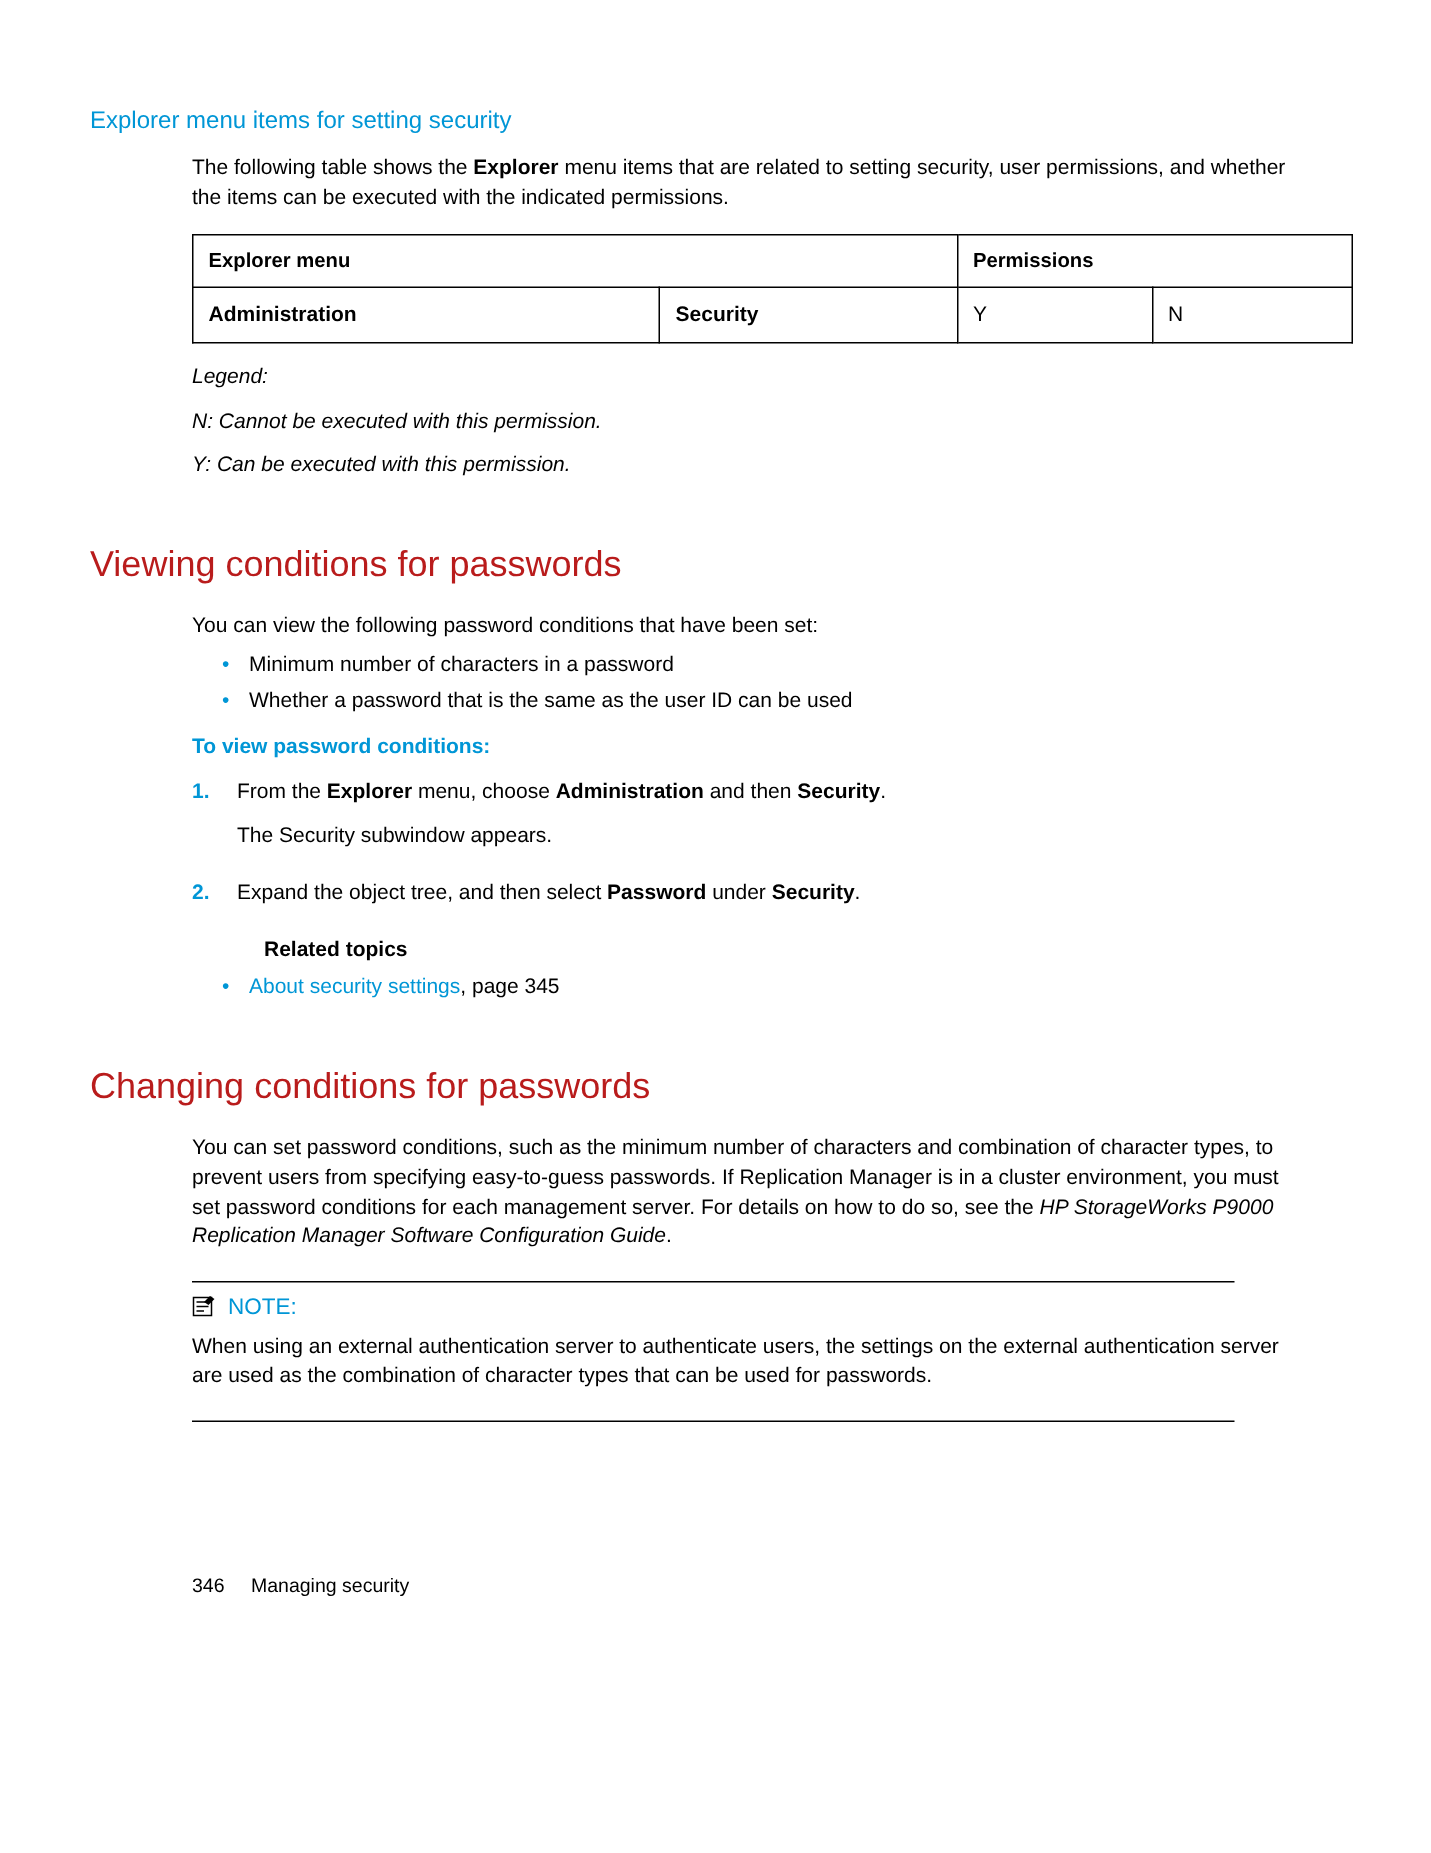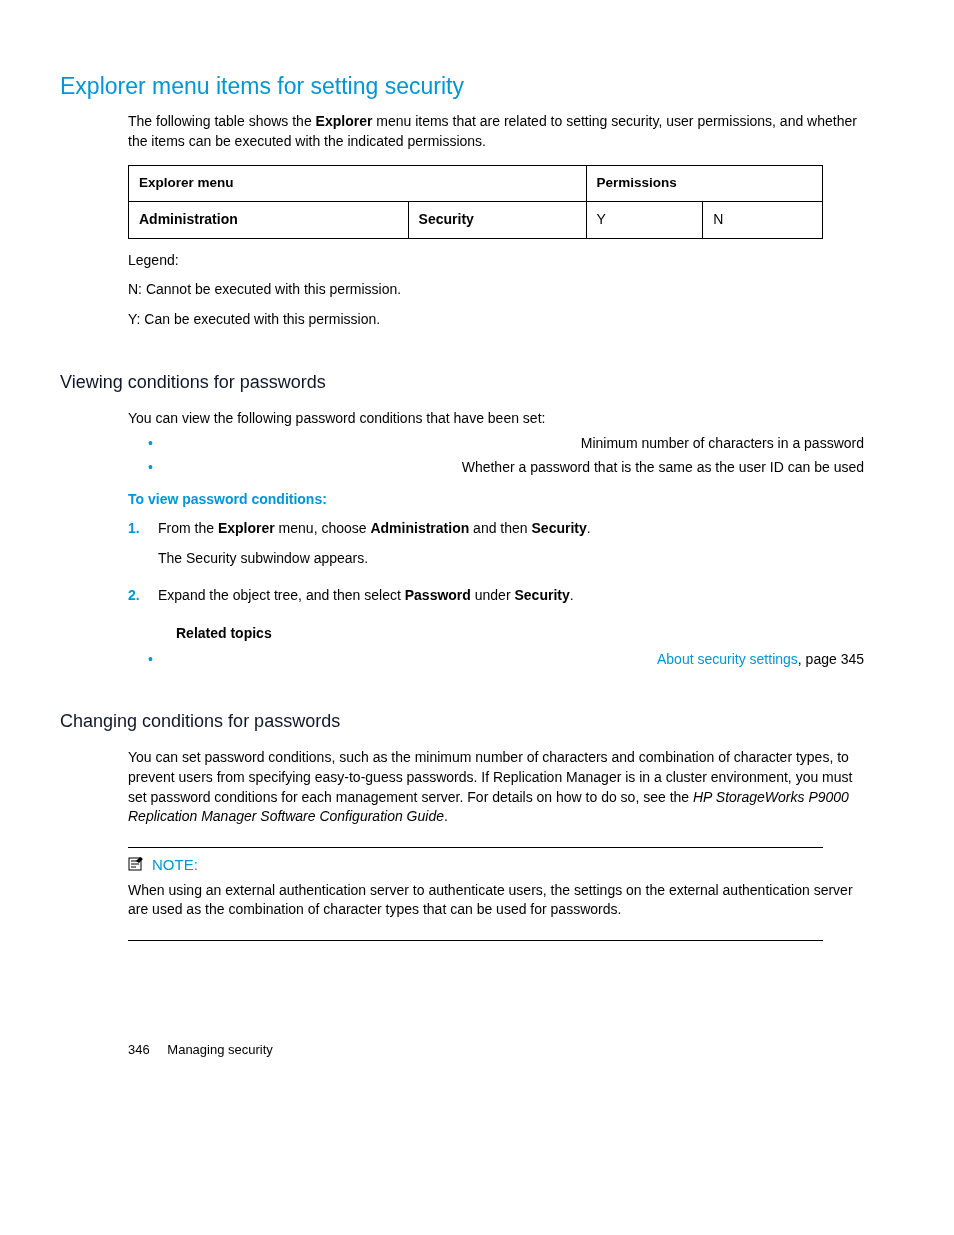--- a/index.html
+++ b/index.html
@@ -10,51 +10,51 @@
     padding: 60px 90px 40px 60px;
     line-height: 1.4;
     width: 954px;
     box-sizing: border-box;
     background: #fff;
   }
   h2 {
     font-family: "Futura", "Century Gothic", Arial, sans-serif;
     font-weight: 300;
     color: #0096d6;
-    font-size: 23px;
+    font-size: 16px;
     margin: 10px 0 10px 0;
   }
   h1 {
     font-family: "Futura", "Century Gothic", Arial, sans-serif;
     font-weight: 300;
-    color: #0f172a;
-    font-size: 18px;
+    color: #b91c1c;
+    font-size: 24px;
     margin: 40px 0 14px 0;
   }
   .indent { margin-left: 68px; }
   p { margin: 6px 0; }
   table.perm {
     border-collapse: collapse;
-    width: 695px;
+    width: 774px;
     margin-left: 68px;
     margin-top: 14px;
     margin-bottom: 12px;
   }
   table.perm th, table.perm td {
     border: 1.5px solid #000;
     padding: 8px 10px;
     text-align: left;
     vertical-align: top;
   }
   table.perm th { font-weight: bold; font-size: 13.5px; }
   table.perm .sub th { font-size: 13px; }
   .legend-block { margin-left: 68px; }
-  .legend-block p { margin: 10px 0; }
+  .legend-block p { margin: 10px 0; font-style: italic; }
   ul.bul { list-style: none; padding-left: 0; margin: 6px 0 10px 88px; }
-  ul.bul li { position: relative; padding-left: 18px; margin: 4px 0; text-align: right; }
+  ul.bul li { position: relative; padding-left: 18px; margin: 4px 0; }
   ul.bul li::before { content: "•"; color: #0096d6; position: absolute; left: 0; top: 0; font-size: 14px; }
   .proc-title { color: #0096d6; font-weight: bold; margin: 12px 0 10px 68px; }
   .rel-title { font-weight: bold; margin: 14px 0 6px 68px; padding-left: 48px; }
   ol.steps { list-style: none; padding: 0; margin: 0 0 0 68px; counter-reset: step; }
   ol.steps > li { counter-increment: step; position: relative; padding-left: 30px; margin: 6px 0 18px 0; }
   ol.steps > li::before { content: counter(step) "."; color: #0096d6; font-weight: bold; position: absolute; left: 0; top: 0; }
   ol.steps p { margin: 10px 0 0 0; }
   .link { color: #0096d6; }
   .hr { border: none; border-top: 1px solid #000; margin: 20px 0 6px 68px; width: 695px; }
   .note-row { margin-left: 68px; display: flex; align-items: center; gap: 8px; }

